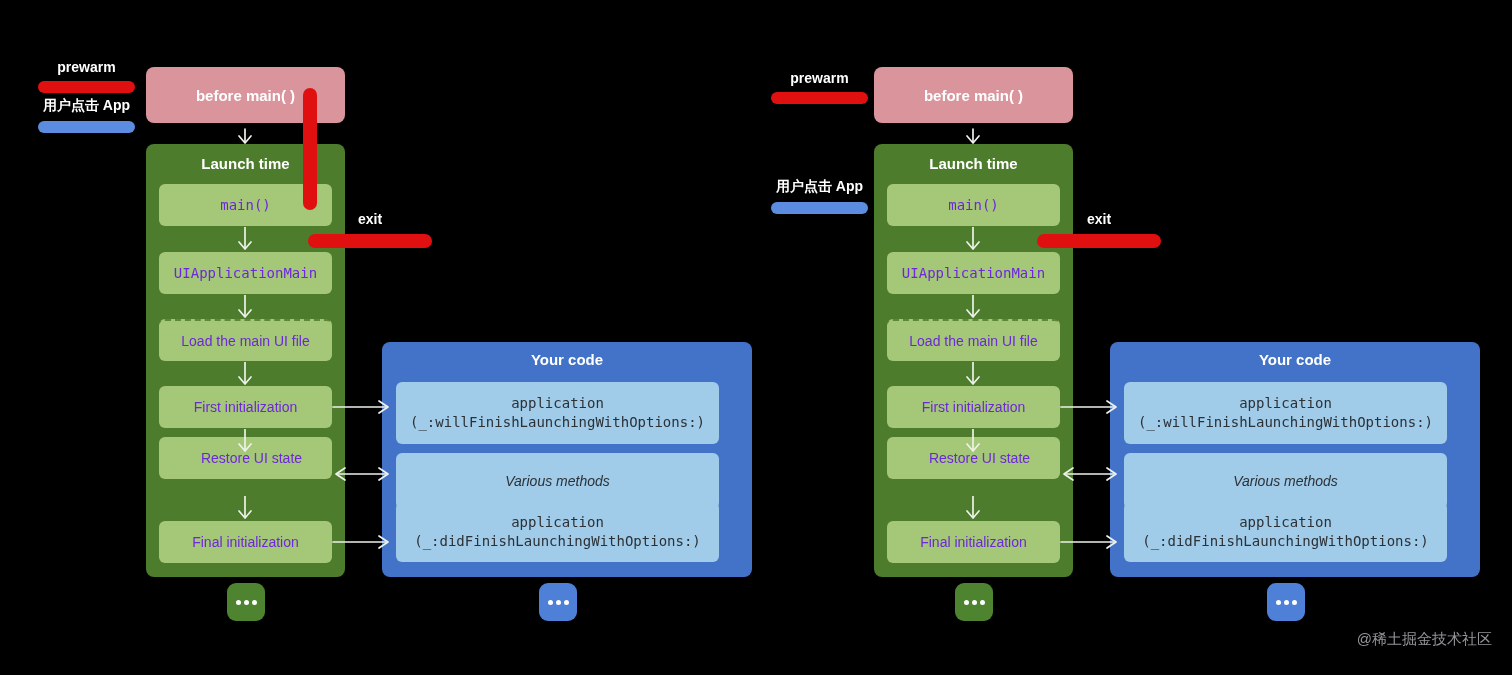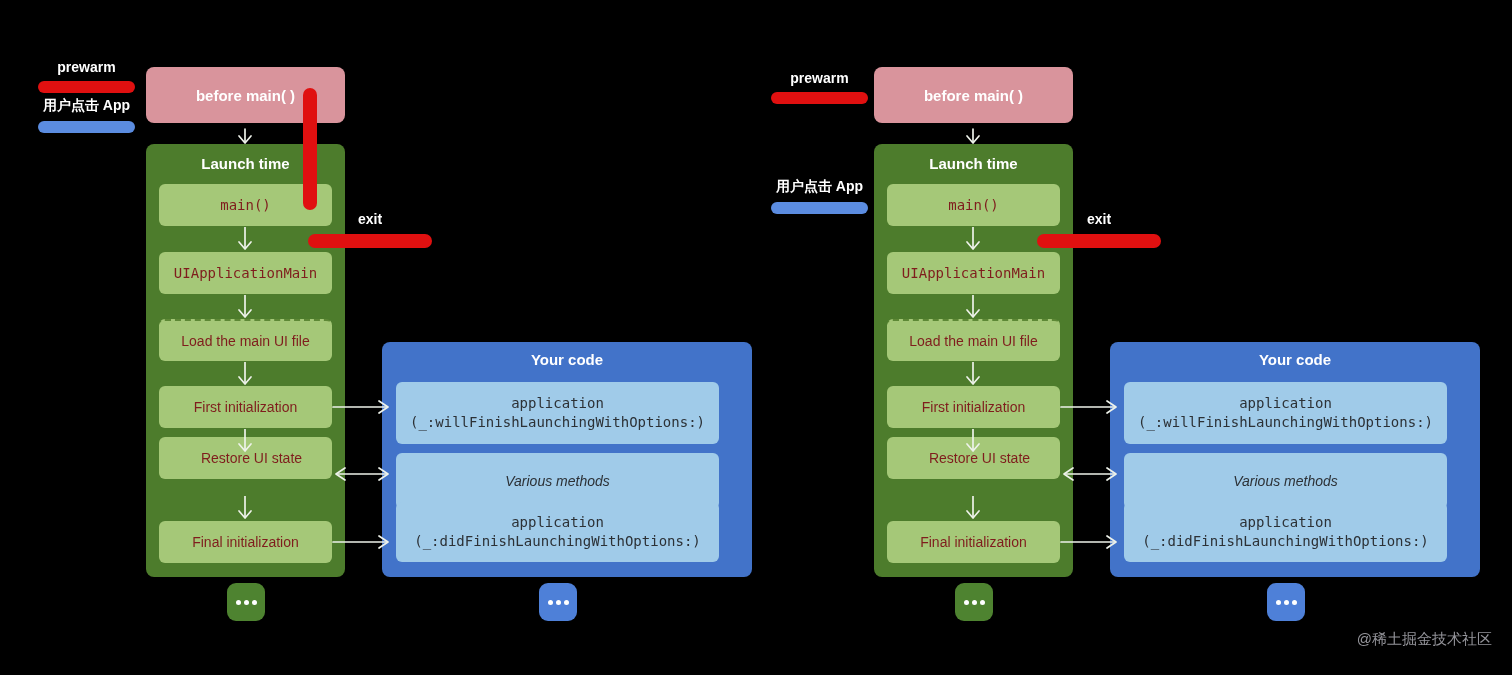--- a/index.html
+++ b/index.html
@@ -37,21 +37,21 @@
     background:#4d7c2c;z-index:1;}
   .blue-box{position:absolute;left:382px;top:342px;width:350px;height:235px;border-radius:8px;
     background:#4273c9;z-index:1;padding-left:20px;}
   .container-title{position:absolute;left:0;width:100%;text-align:center;
     color:#fff;font-weight:700;font-size:15px;}
   .green-box .container-title{top:11px;}
   .blue-box .container-title{top:9px;}
 
   
   .step{position:absolute;left:13px;width:173px;height:42px;border-radius:6px;background:#a5c878;
-    display:flex;align-items:center;justify-content:center;color:#7f1d1d;font-size:14px;box-sizing:border-box;}
+    display:flex;align-items:center;justify-content:center;color:#6d28d9;font-size:14px;box-sizing:border-box;}
   .step.mono,.mono{font-family:"DejaVu Sans Mono","Liberation Mono",monospace;}
   .step.dashed-top{border-top:2.5px dashed #5d8835;}
   .st1{top:40px;} .st2{top:108px;} .st3{top:175px;} .st4{top:242px;} .st5{top:293px;padding-left:12px;} .st6{top:377px;}
 
   
   .code-box{position:absolute;left:14px;width:323px;border-radius:6px;background:#a0cbe9;
     display:flex;flex-direction:column;align-items:center;justify-content:center;
     color:#2c3136;font-size:14px;line-height:19px;text-align:center;}
   .cb1{top:40px;height:62px;} .cb2{top:111px;height:56px;font-style:italic;} .cb3{top:160px;height:60px;}
 

